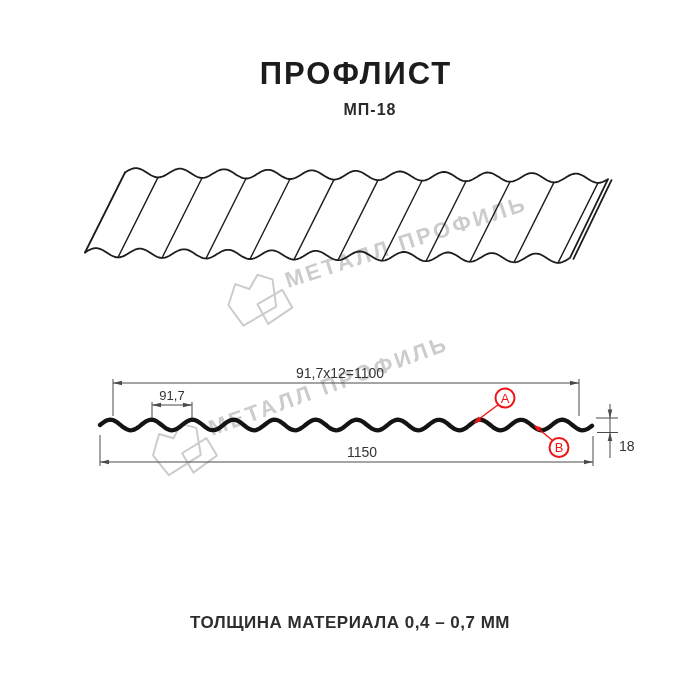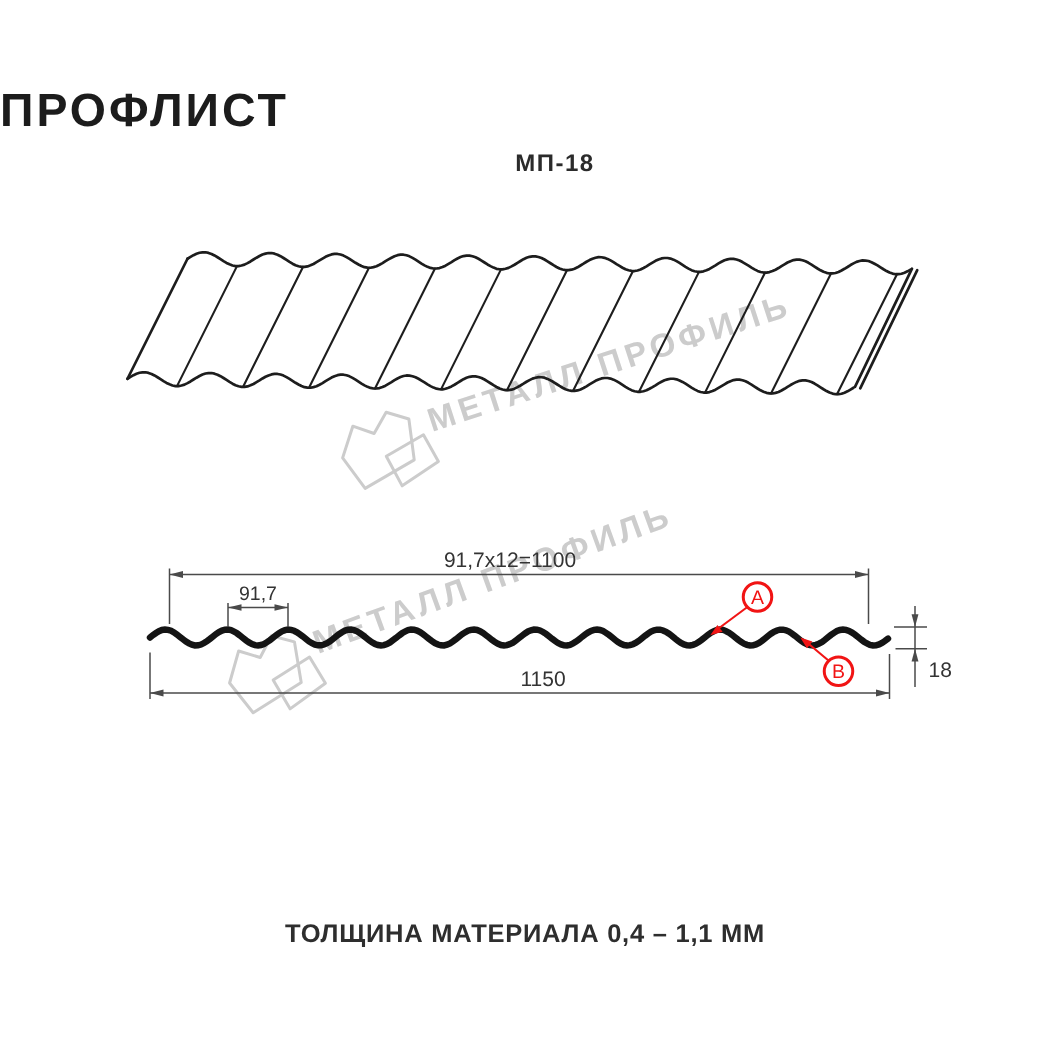--- a/index.html
+++ b/index.html
@@ -8,22 +8,23 @@
     --line:#1d1d1d;
     --dim:#4a4a4a;
   }
   html,body{margin:0;padding:0;background:#ffffff;}
   .page{
     position:relative;width:700px;height:700px;background:#ffffff;overflow:hidden;
     font-family:"Liberation Sans", sans-serif;
   }
   .title{
     position:absolute;top:56px;left:0;right:0;margin:0;
-    font-size:31px;font-weight:700;letter-spacing:2px;
+    text-align:center;font-size:31px;font-weight:700;letter-spacing:2px;
     color:#1c1c1c;
+    padding-left:12px;
   }
   .subtitle{
     position:absolute;top:101px;left:0;right:0;
     text-align:center;font-size:16px;font-weight:600;letter-spacing:1px;
     color:#2b2b2b;
     padding-left:40px;
   }
   .footer{
     position:absolute;top:613px;left:0;right:0;
     text-align:center;font-size:17px;font-weight:600;letter-spacing:0.5px;
@@ -136,14 +137,14 @@
     </g>
 
     <g>
       <line class="red-line" x1="552.5" y1="440.5" x2="537" y2="427.5"></line>
       <polygon class="red-fill" points="533.5,425 541.6,427.6 538,432.1"></polygon>
       <circle class="red-circle" cx="559" cy="447.5" r="9.5"></circle>
       <text class="red-text" x="559" y="452" text-anchor="middle">В</text>
     </g>
   </svg>
 
-  <div class="footer">ТОЛЩИНА МАТЕРИАЛА 0,4 – 1,1 ММ</div>
+  <div class="footer">ТОЛЩИНА МАТЕРИАЛА 0,4 – 0,7 ММ</div>
 </div>
 
 </body></html>

